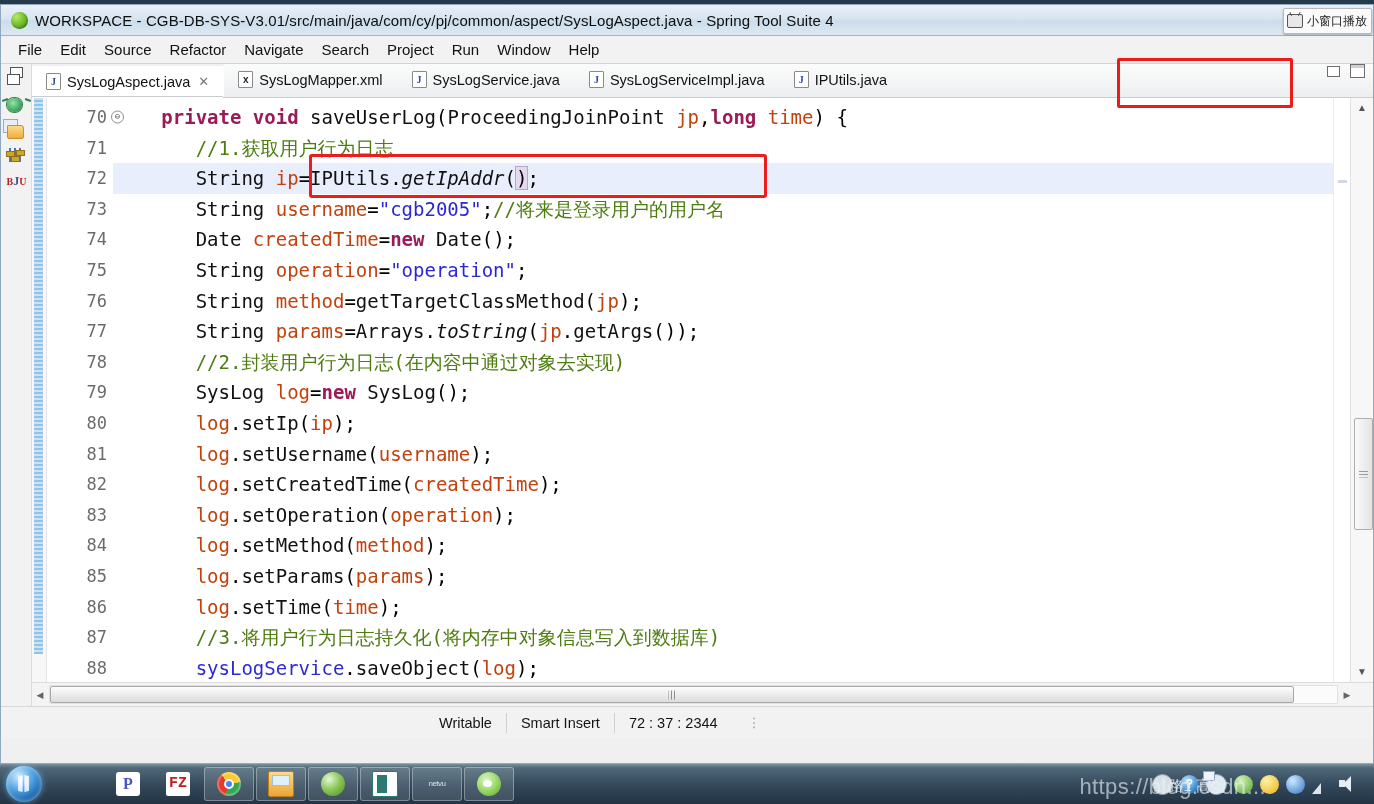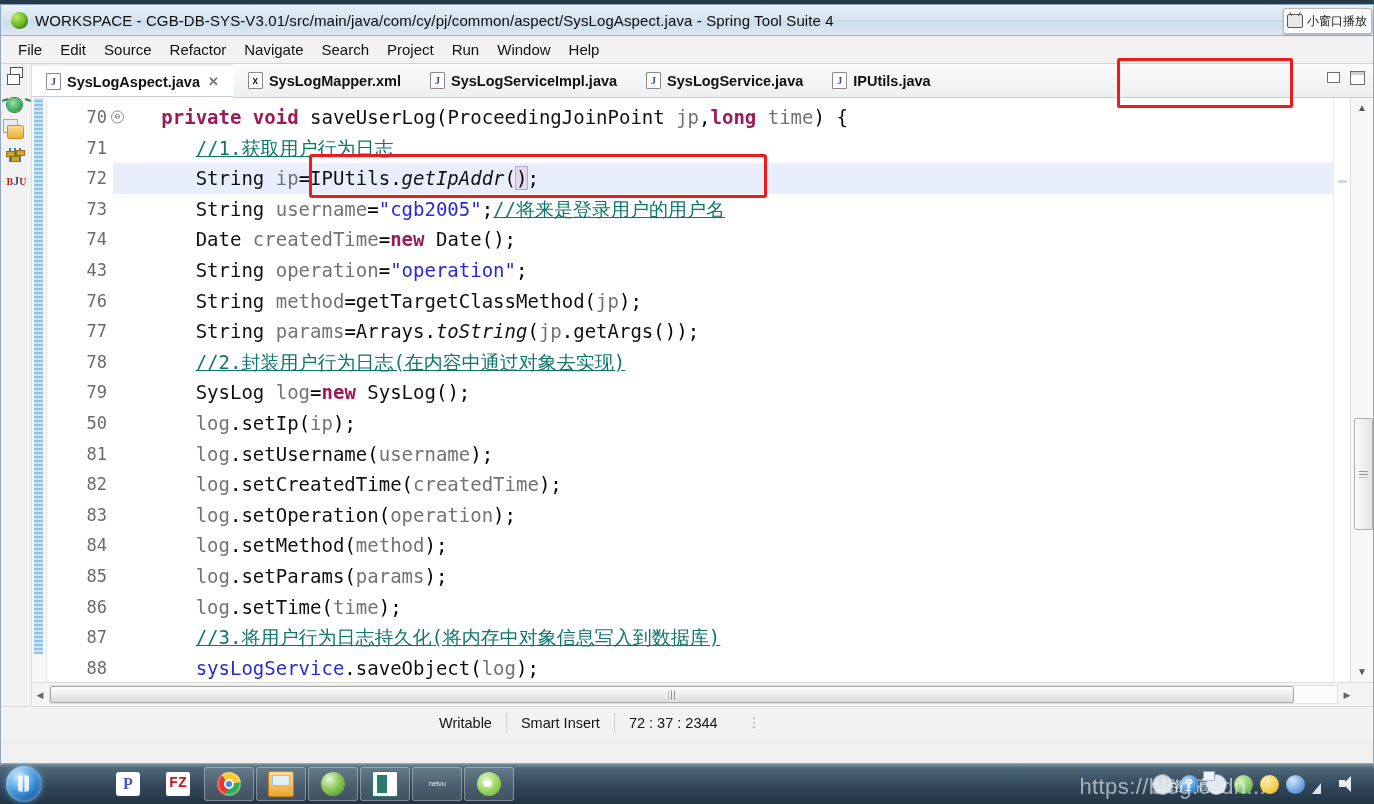--- a/index.html
+++ b/index.html
@@ -65,21 +65,21 @@
   .ic-sliders i:nth-of-type(3){left:9px;top:2px;}
   .ic-bju{font-size:12px;font-weight:700;font-family:"Liberation Serif",serif;color:#1a1a1a;line-height:15px;white-space:nowrap;}
   .ic-bju em{color:#b31818;font-style:normal;font-size:10px;}
   .ic-bju u{color:#2b4b8a;text-decoration:none;}
 
   
   .editorcol{flex:1 1 auto;display:flex;flex-direction:column;min-width:0;}
 
   
   .tabstrip{height:34px;background:linear-gradient(180deg,#fbfbfb,#eceff1);
-            border-bottom:1px solid #c8cdd2;display:flex;align-items:center;position:relative;font-weight:bold;}
+            border-bottom:1px solid #c8cdd2;display:flex;align-items:flex-start;position:relative;}
   .tab{height:31px;display:flex;align-items:center;gap:6px;padding:0 14px;font-size:14.5px;color:#111;
        white-space:nowrap;border-right:1px solid transparent;position:relative;cursor:default;}
   .tab.active{background:#ffffff;border-top:2px solid #f0f0f0;box-shadow:0 -1px 0 #c8cdd2 inset;}
   .tab.active:after{content:"";position:absolute;left:0;right:0;bottom:-1px;height:1px;background:#fff;}
   .tab .close-x{font-size:13px;color:#777;margin-left:2px;}
   .f-ico{width:13px;height:15px;flex:0 0 auto;border:1px solid #8a8a8a;background:#fff;position:relative;border-radius:1px;}
   .f-ico.java:before{content:"J";position:absolute;inset:0;font-size:10px;line-height:15px;text-align:center;color:#2b4b9b;font-weight:700;font-family:"Liberation Serif",serif;}
   .f-ico.java2:before{content:"J";position:absolute;inset:0;font-size:10px;line-height:15px;text-align:center;color:#2b4b9b;font-weight:700;font-family:"Liberation Serif",serif;}
   .f-ico.java2{background:linear-gradient(180deg,#fff 60%,#ffe9a8 60%);}
   .f-ico.xml:before{content:"x";position:absolute;inset:0;font-size:10px;line-height:15px;text-align:center;color:#222;font-weight:700;}
@@ -99,25 +99,25 @@
   .gutter{width:66px;background:#fff;flex:0 0 auto;text-align:right;padding-top:4px;font-family:"DejaVu Sans Mono",monospace;}
   .gutter .ln{height:30.6px;line-height:30.6px;font-size:17px;color:#6b6b6b;padding-right:6px;position:relative;}
   .gutter .ln .fold{position:absolute;right:-11px;top:50%;transform:translateY(-50%);width:11px;height:11px;
         border:1px solid #8e8e8e;border-radius:50%;background:#fff;font-size:9px;line-height:9px;color:#555;text-align:center;}
   .code{flex:1 1 auto;position:relative;padding-top:4px;overflow:hidden;
         font-family:"DejaVu Sans Mono",monospace;font-size:19px;}
   .cl{height:30.6px;line-height:30.6px;white-space:pre;padding-left:14px;}
   .cl.hl{background:#e8eefb;}
   .kw{color:#9c1a56;font-weight:700;}
   .str{color:#2a27d6;}
-  .cmt{color:#0f766e;text-decoration:underline;}
+  .cmt{color:#4d7c0f;}
   .fld{color:#2b2bd4;}
   .mth{color:#111;}
   .ital{font-style:italic;color:#111;}
-  .var{color:#737373;}
+  .var{color:#c2410c;}
   .brk{background:#e4d9ef;outline:1px solid #b9a6d0;}
 
   
   .anno-line{position:absolute;left:196px;top:56px;width:452px;height:38px;border:3px solid #ec1c1c;border-radius:3px;pointer-events:none;z-index:15;}
 
   
   .vscroll{width:22px;background:#f7f7f7;border-left:1px solid #e0e0e0;position:relative;flex:0 0 auto;}
   .vs-arrow{position:absolute;left:4px;width:14px;height:12px;font-size:10px;color:#555;text-align:center;line-height:12px;}
   .vs-up{top:4px;}
   .vs-dn{bottom:4px;}
@@ -254,25 +254,25 @@
             <span class="f-ico java"></span>
             <span>SysLogAspect.java</span>
             <span class="close-x">✕</span>
           </div>
           <div class="tab">
             <span class="f-ico xml"></span>
             <span>SysLogMapper.xml</span>
           </div>
           <div class="tab">
             <span class="f-ico java"></span>
-            <span>SysLogServiceImpl.java</span>
+            <span>SysLogService.java</span>
           </div>
           <div class="tab">
             <span class="f-ico java"></span>
-            <span>SysLogService.java</span>
+            <span>SysLogServiceImpl.java</span>
           </div>
           <div class="tab">
             <span class="f-ico java"></span>
             <span>IPUtils.java</span>
           </div>
           <div class="tabctrls">
             <div class="btn-min"></div>
             <div class="btn-max"></div>
           </div>
           <div class="anno-tab"></div>
@@ -282,26 +282,26 @@
           <div class="chgbar">
               <div class="band"></div>
             </div>
 
           <div class="gutter" id="gutter">
               <div class="ln">70<span class="fold">⊖</span></div>
               <div class="ln">71</div>
               <div class="ln">72</div>
               <div class="ln">73</div>
               <div class="ln">74</div>
-              <div class="ln">43</div>
+              <div class="ln">75</div>
               <div class="ln">76</div>
               <div class="ln">77</div>
               <div class="ln">78</div>
               <div class="ln">79</div>
-              <div class="ln">50</div>
+              <div class="ln">80</div>
               <div class="ln">81</div>
               <div class="ln">82</div>
               <div class="ln">83</div>
               <div class="ln">84</div>
               <div class="ln">85</div>
               <div class="ln">86</div>
               <div class="ln">87</div>
               <div class="ln">88</div>
               <div class="ln">89</div>
             </div>

